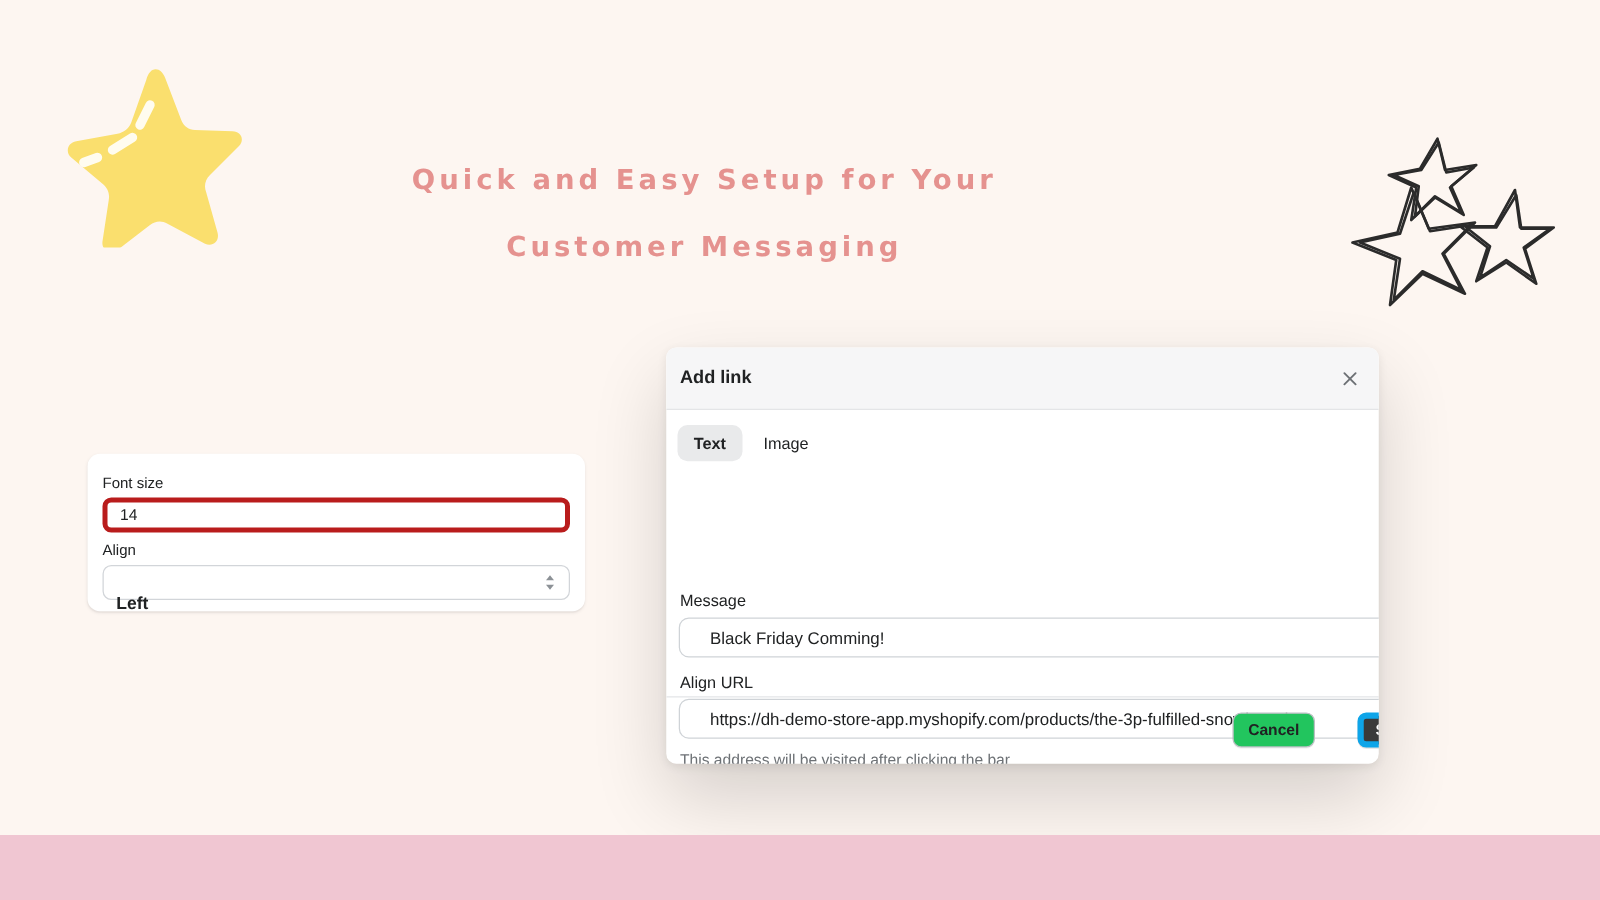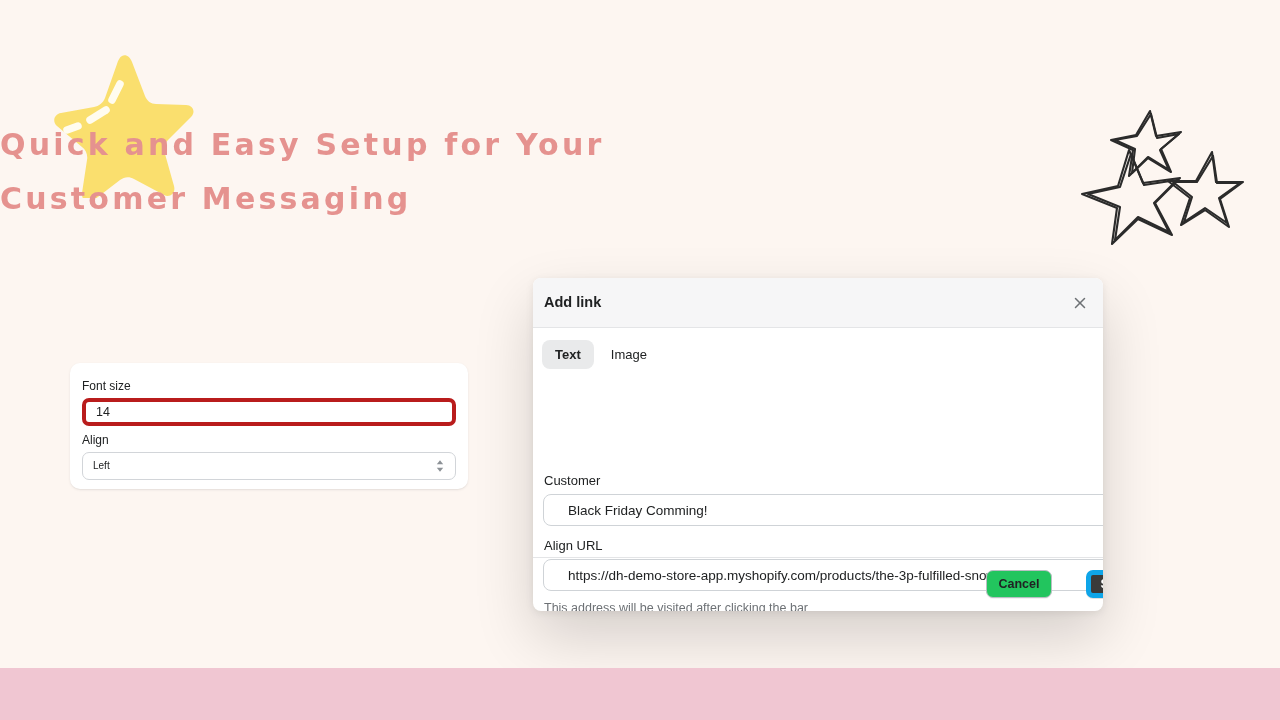--- a/index.html
+++ b/index.html
@@ -46,24 +46,24 @@
     width: 190px;
     height: 160px;
   }
 
   
   .headline {
     position: absolute;
     left: 0;
     top: 118px;
     width: 1127px;
-    text-align: left;
+    text-align: center;
     color: #E5928F;
     font-family: "DejaVu Sans", sans-serif;
-    font-size: 30px;
+    font-size: 22px;
     font-weight: 600;
     letter-spacing: 3.2px;
     line-height: 54px;
   }
   .headline .line {
     display: block;
   }
 
   
   .settings-card {
@@ -115,24 +115,25 @@
     width: 374px;
     height: 28px;
     box-sizing: border-box;
     background: #FFFFFF;
     border: 1px solid #D2D5D9;
     border-radius: 7px;
   }
   .select-value {
     position: absolute;
     left: 10px;
-    top: 0;
+    top: 16px;
     line-height: 26px;
-    font-size: 10px;
-    color: #202223;
+    font-size: 14px;
+    color: #202223;
+    font-weight: bold;
   }
   .stepper-icon {
     position: absolute;
     right: 9px;
     top: 5px;
     width: 12px;
     height: 16px;
   }
 
   
@@ -344,21 +345,21 @@
         </svg>
       </div>
     </div>
 
     <div class="tabs">
       <div class="tab active">Text</div>
       <div class="tab">Image</div>
     </div>
 
     <div class="modal-body">
-      <div class="form-label lbl-message">Customer</div>
+      <div class="form-label lbl-message">Message</div>
       <input class="modal-input inp-message" type="text" value="Black Friday Comming!" style="">
 
       <div class="form-label lbl-linkurl">Align URL</div>
       <input class="modal-input inp-linkurl" type="text" value="https://dh-demo-store-app.myshopify.com/products/the-3p-fulfilled-snowboard" style="">
 
       <div class="help-text">This address will be visited after clicking the bar</div>
     </div>
 
     <div class="modal-footer">
       <div class="btn btn-cancel">Cancel</div>

